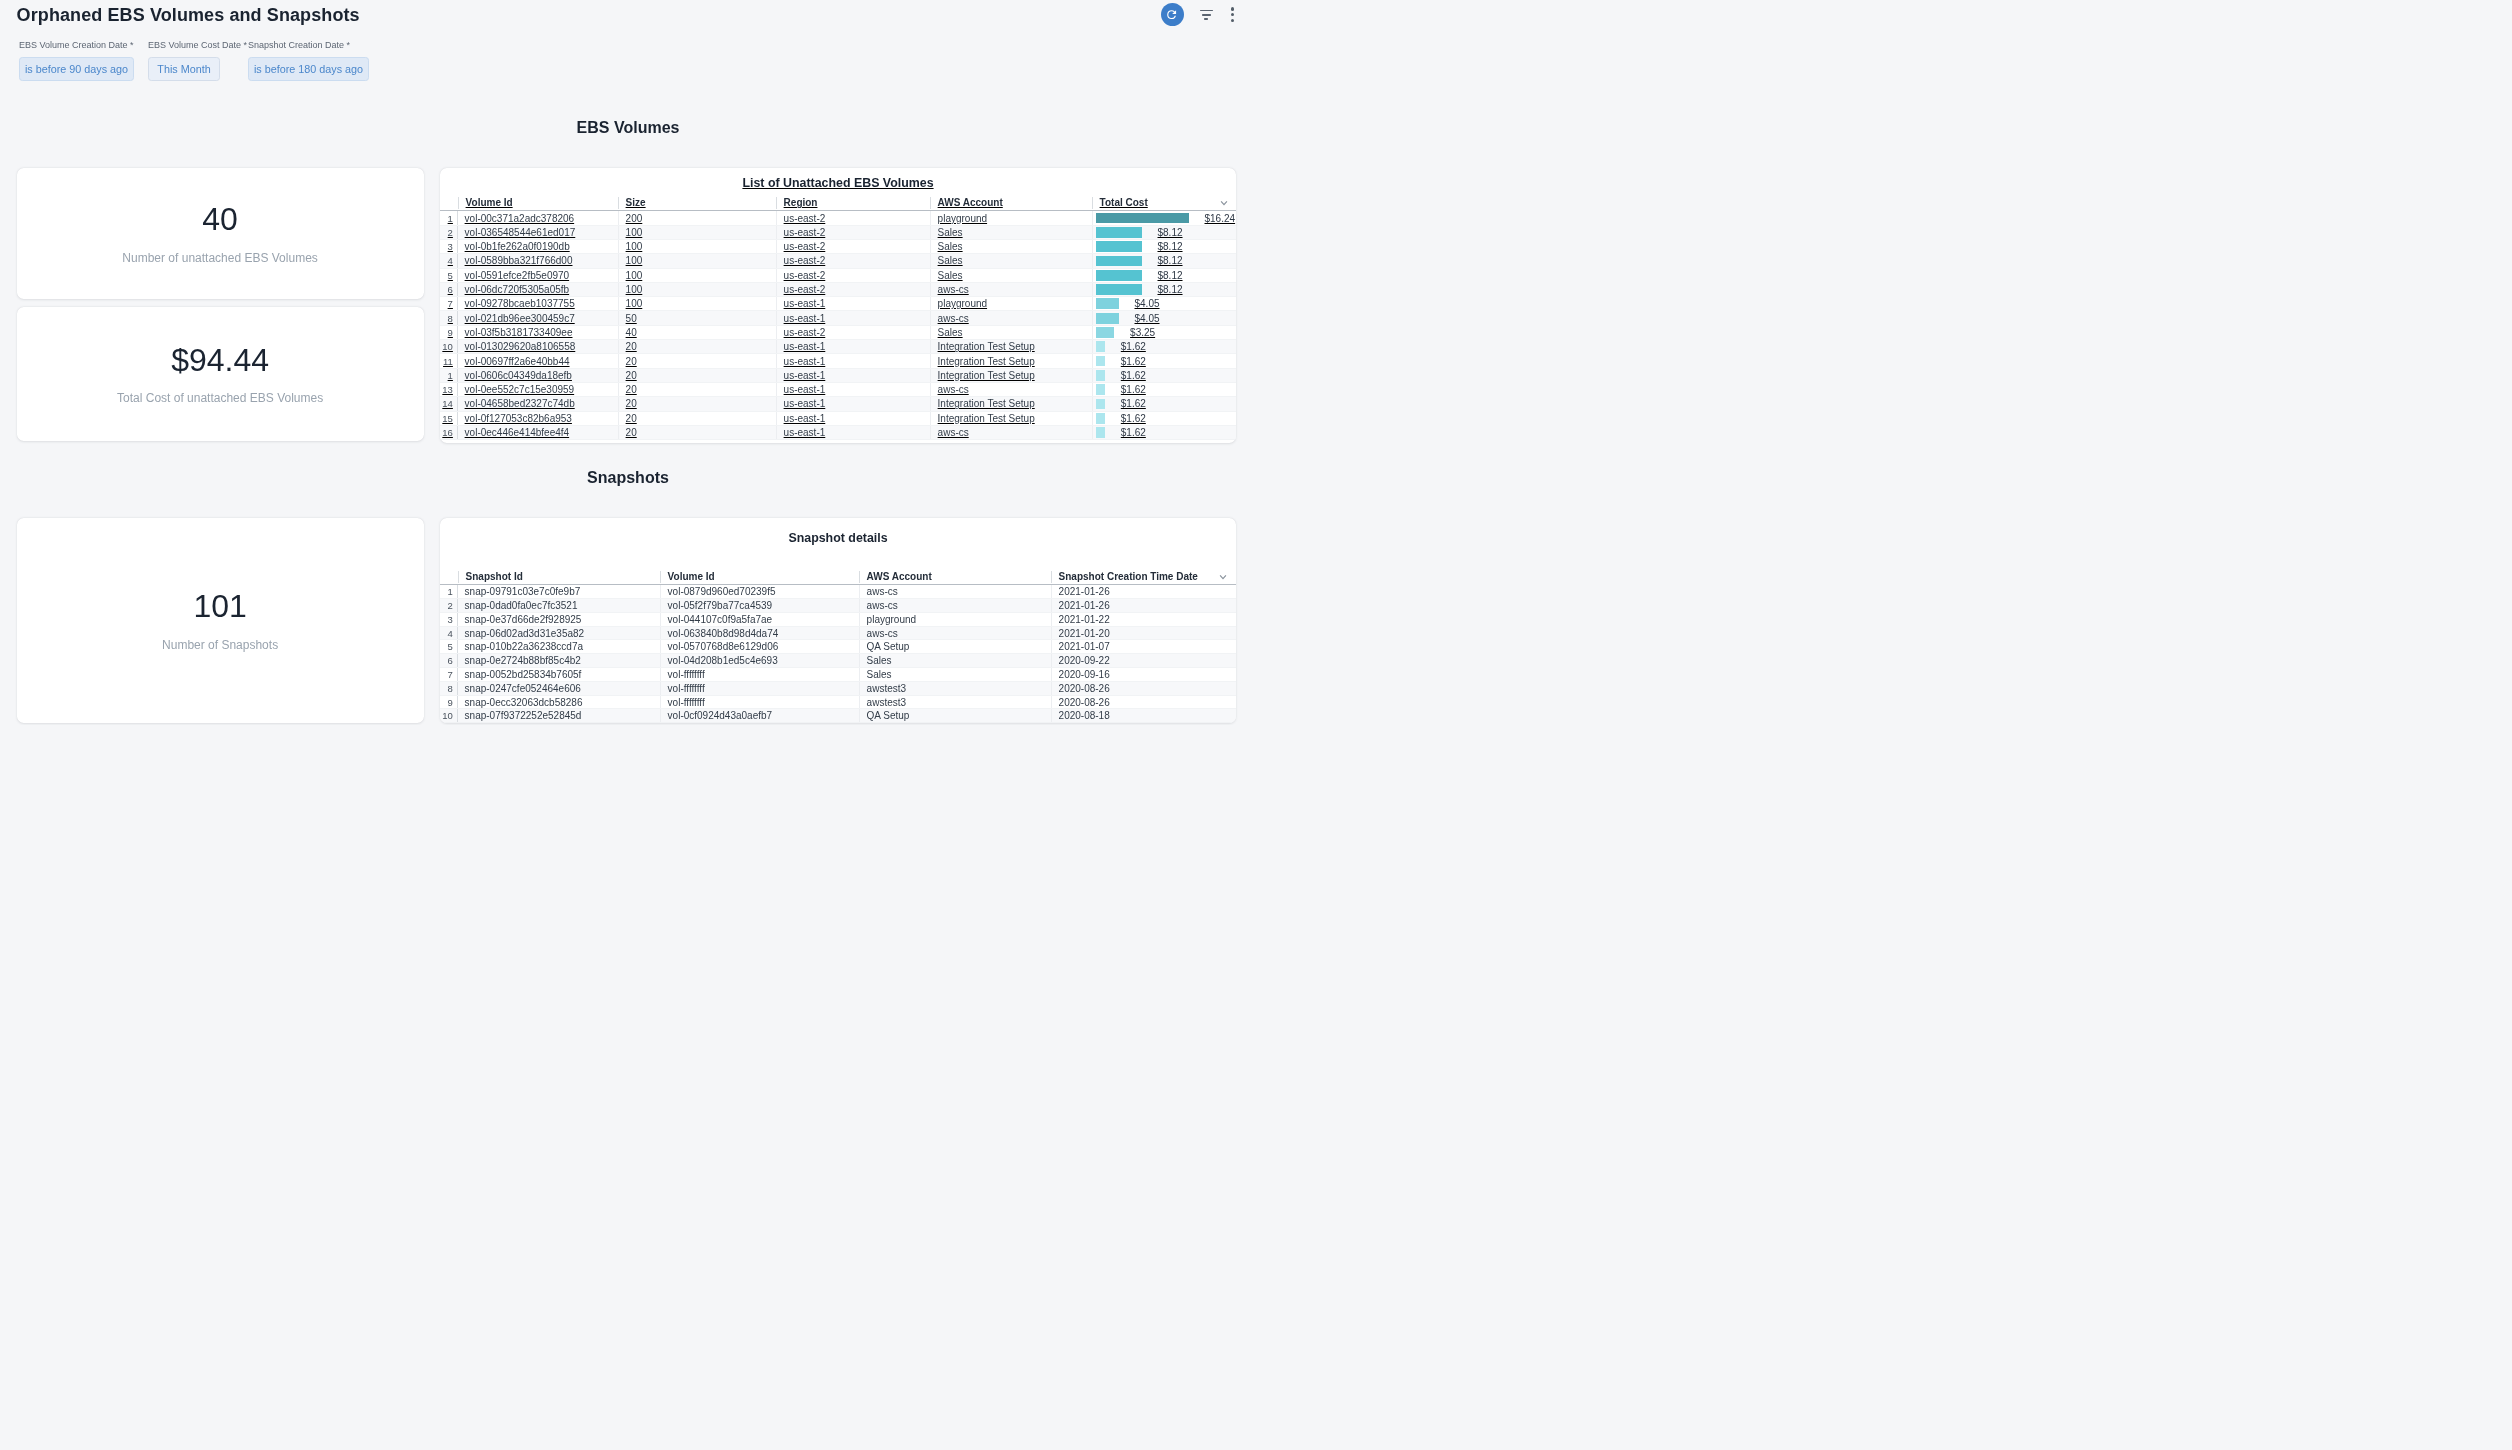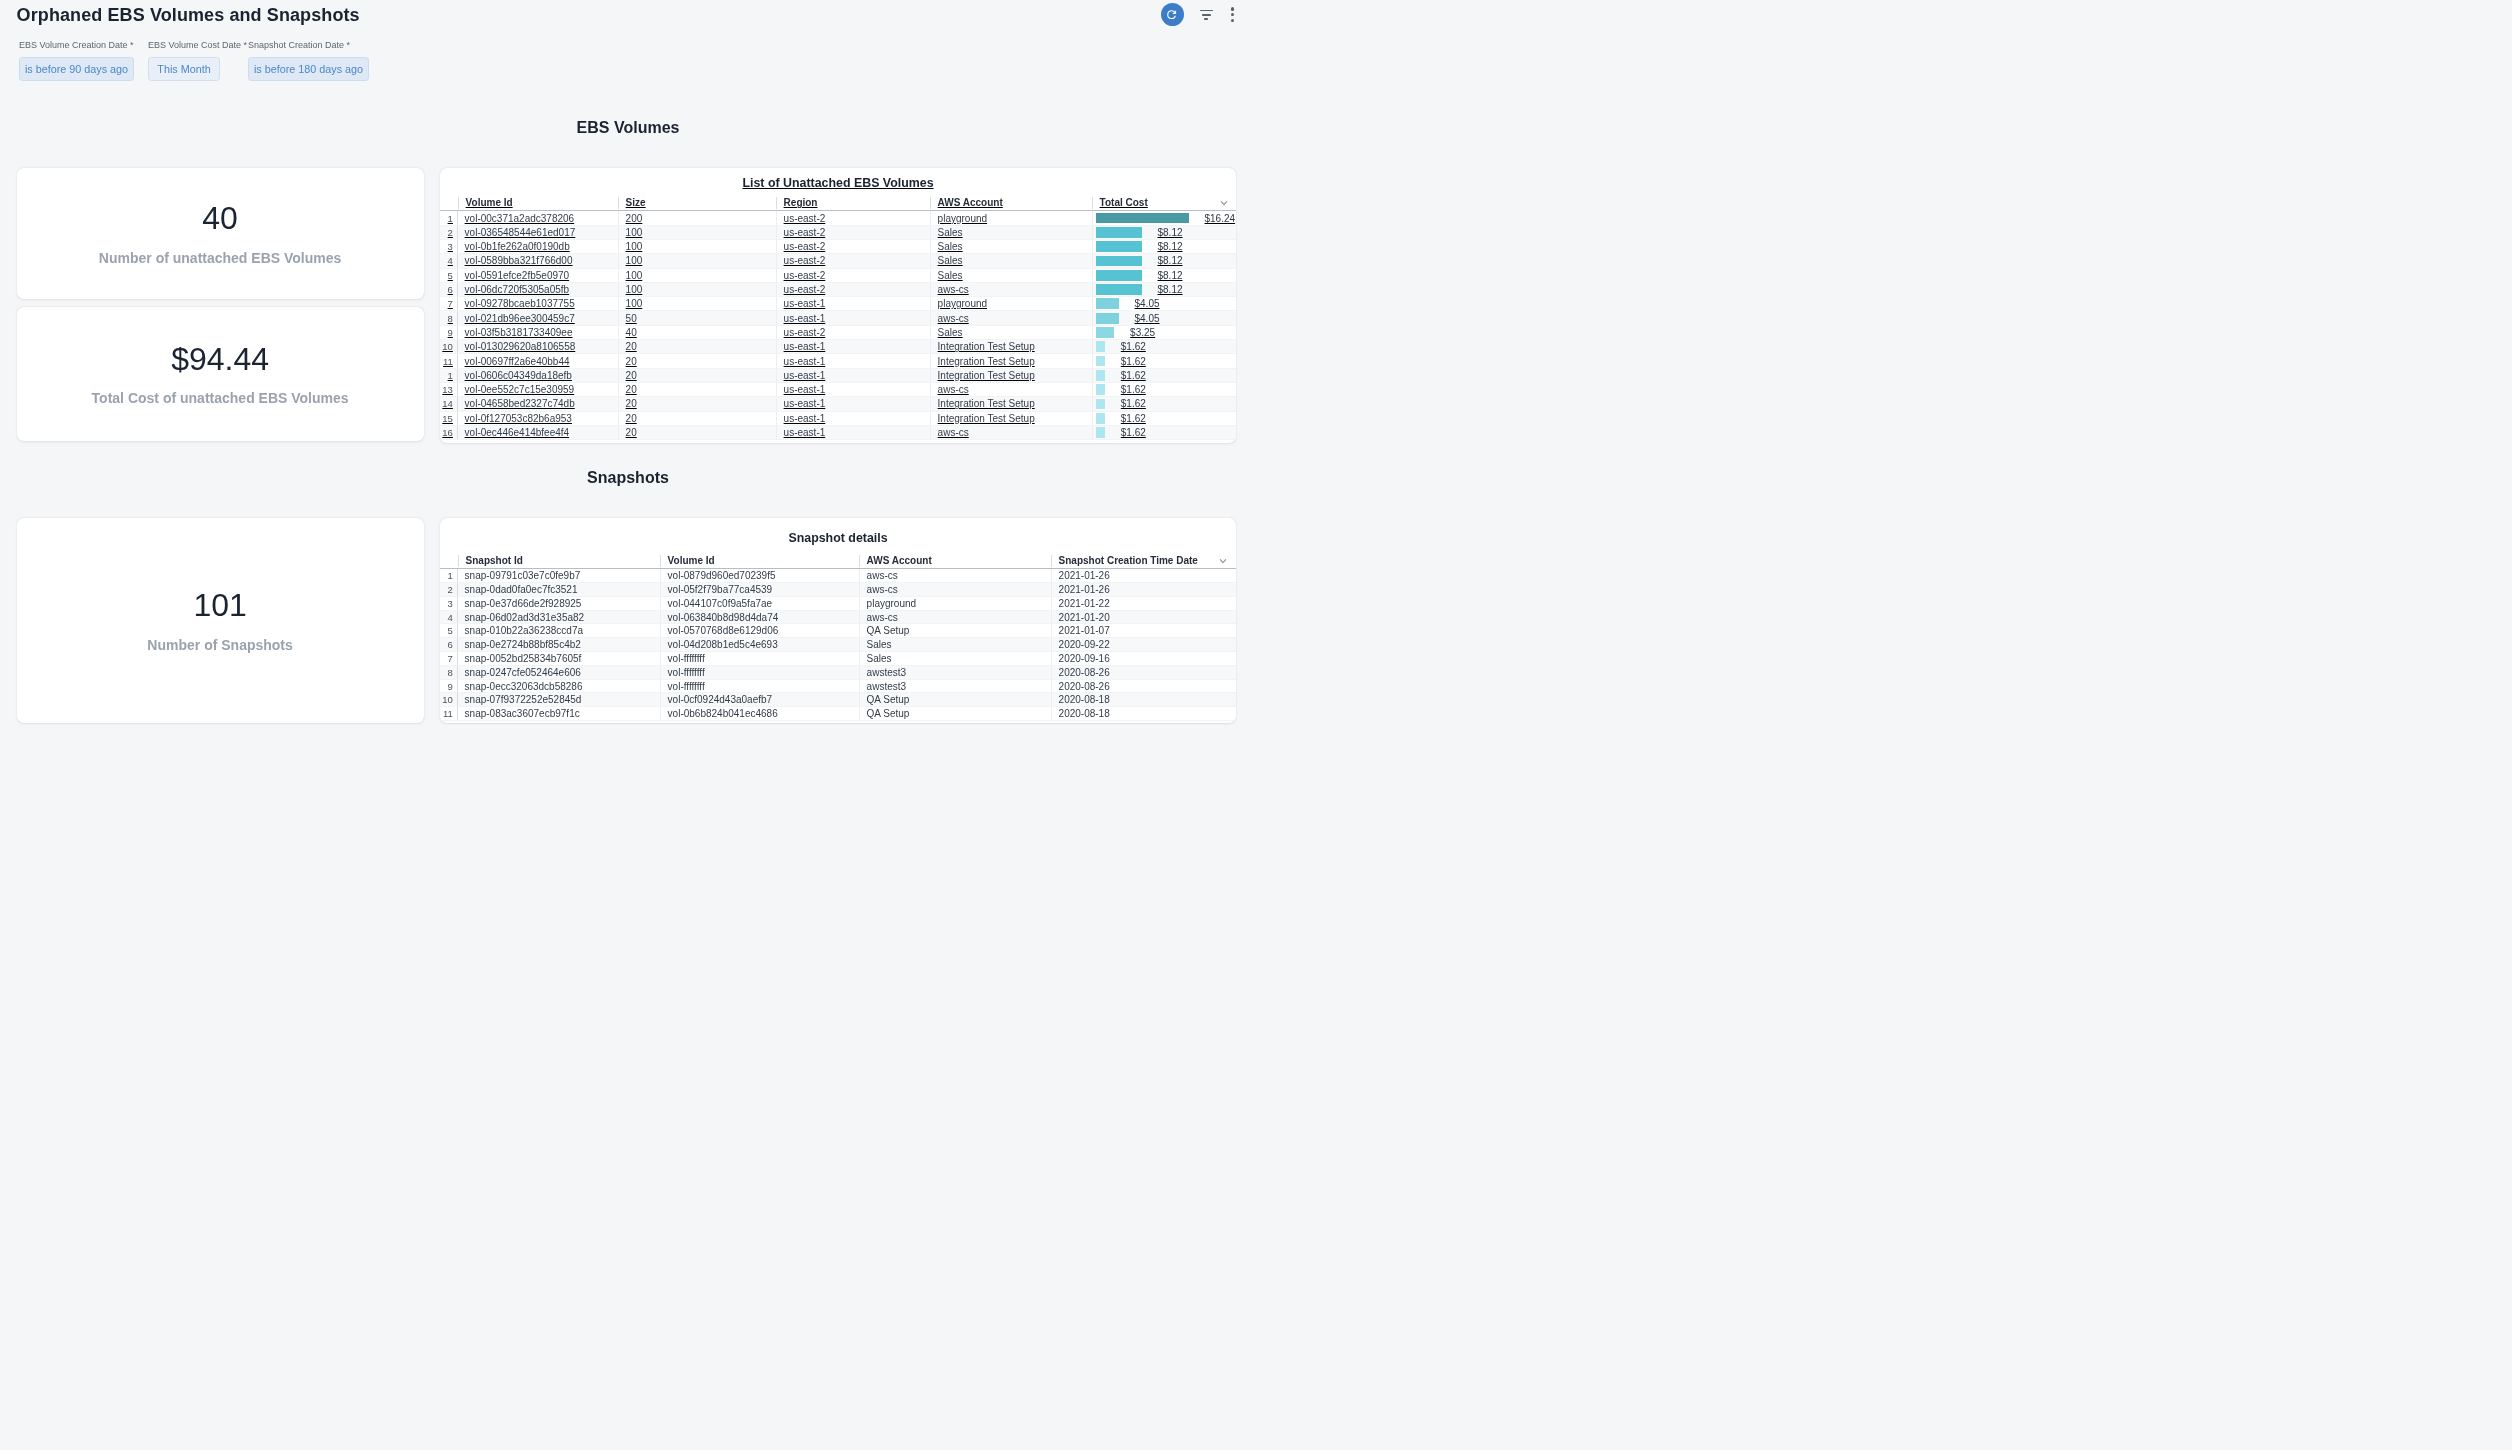--- a/index.html
+++ b/index.html
@@ -49,30 +49,30 @@
   .card{
     position:absolute;background:#ffffff;border-radius:6.6px;
     box-shadow:0 0.8px 2.5px rgba(25,35,48,.10), 0 0 0.8px rgba(25,35,48,.12);
     box-sizing:border-box;overflow:hidden;
   }
   #kpi-volumes{left:16.6px;top:168px;width:407px;height:131px;}
   #kpi-cost{left:16.6px;top:307px;width:407px;height:134px;}
   #kpi-snapshots{left:16.6px;top:518px;width:407px;height:205px;}
   .kpi{display:flex;flex-direction:column;align-items:center;justify-content:center;gap:13.3px;}
   .kpi-value{font-size:32px;line-height:35px;color:#1b2431;text-align:center;}
-  .kpi-label{font-size:14px;color:#99a3ae;text-align:left;font-weight:bold;}
+  .kpi-label{font-size:12px;color:#99a3ae;text-align:left;}
   
   #ebs-table-card{left:440px;top:168px;width:796px;height:275px;text-decoration:underline;}
   #snap-table-card{left:440px;top:518px;width:796px;height:205px;}
   .table-title{font-size:12.4px;font-weight:700;color:#1a2330;text-align:center;height:15px;}
   #ebs-table-card .table-title{margin-top:8.3px;}
   #snap-table-card .table-title{margin-top:13.3px;}
   .thead{height:15px;border-bottom:1.7px solid #b7bdc4;align-items:center;}
   #ebs-table-card .thead{margin-top:4.1px;}
-  #snap-table-card .thead{margin-top:7px;}
+  #snap-table-card .thead{margin-top:23px;}
   .t1 .thead,.t1 .trow{display:grid;grid-template-columns:18px 160px 158px 154px 162px 144px;}
   .t2 .thead,.t2 .trow{display:grid;grid-template-columns:18px 202px 199px 192px 184px;}
   .th{
     font-size:10px;font-weight:700;color:#242d39;padding-left:6.6px;white-space:nowrap;
     border-left:0.8px solid #d9dde1;height:11.6px;line-height:11.6px;cursor:pointer;
     position:relative;box-sizing:border-box;overflow:visible;
   }
   .th.first{border-left:none;}
   .th .sort-chevron{position:absolute;right:6.6px;top:0.8px;}
   .trow{align-items:center;border-bottom:0.8px solid #f1f3f5;box-sizing:border-box;}

